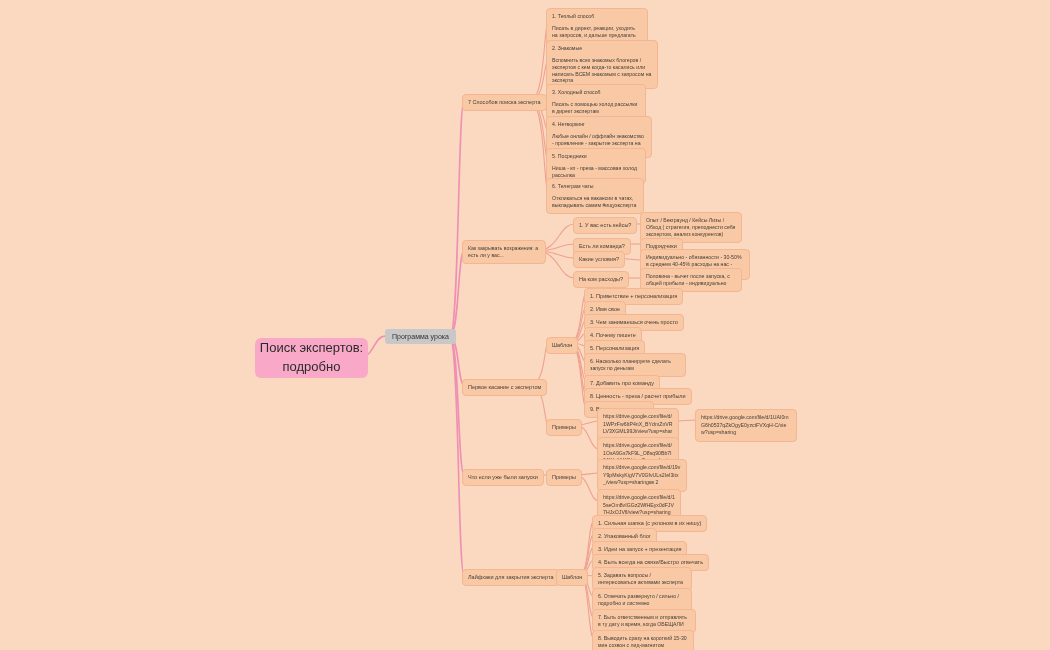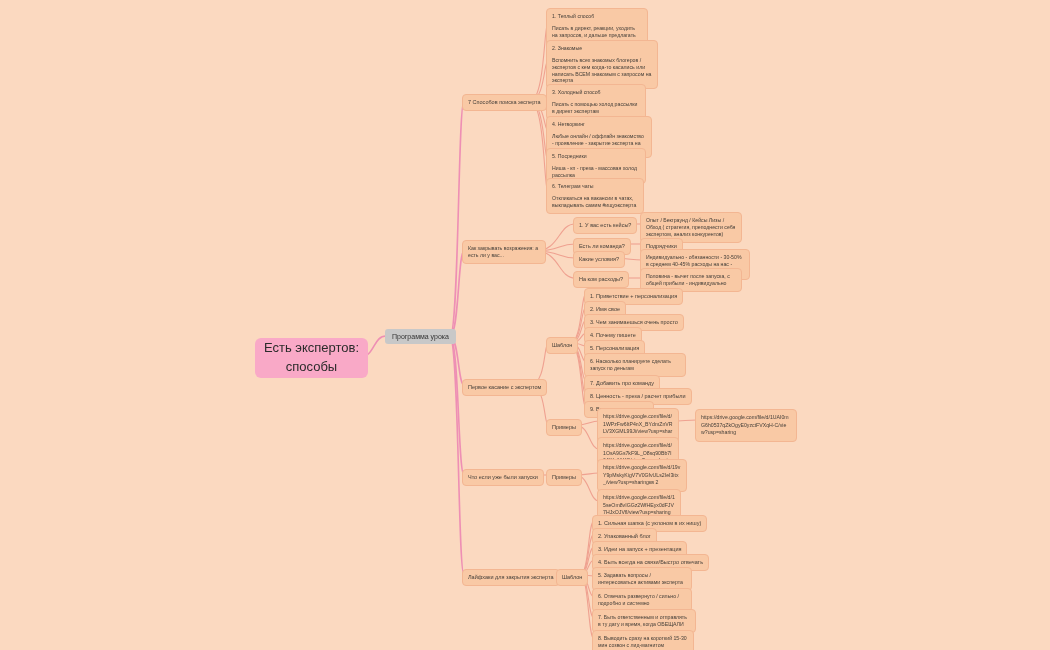--- a/index.html
+++ b/index.html
@@ -78,21 +78,21 @@
     <path class="wire wire-sub" d="M 580 575 C 589 575 588 534 594 534"></path>
     <path class="wire wire-sub" d="M 580 575 C 589 575 588 547 594 547"></path>
     <path class="wire wire-sub" d="M 580 575 C 589 575 588 560 594 560"></path>
     <path class="wire wire-sub" d="M 580 575 C 589 575 588 576 594 576"></path>
     <path class="wire wire-sub" d="M 580 575 C 589 575 588 597 594 597"></path>
     <path class="wire wire-sub" d="M 580 575 C 589 575 588 618 594 618"></path>
     <path class="wire wire-sub" d="M 580 575 C 589 575 588 639 594 639"></path>
   </svg>
 
   <div class="node root" style="left:255px;top:338px">
-    <span>Есть экспертов: способы</span>
+    <span>Поиск экспертов: подробно</span>
   </div>
   <div class="node program" style="left:385px;top:329px">
     <span>Программа урока</span>
   </div>
 
   <div class="node label" style="left:462px;top:94px">
     <span>7 Способов поиска эксперта</span>
   </div>
   <div class="node" style="left:546px;top:8px;width:102px">
     <div class="nt">1. Теплый способ</div>

